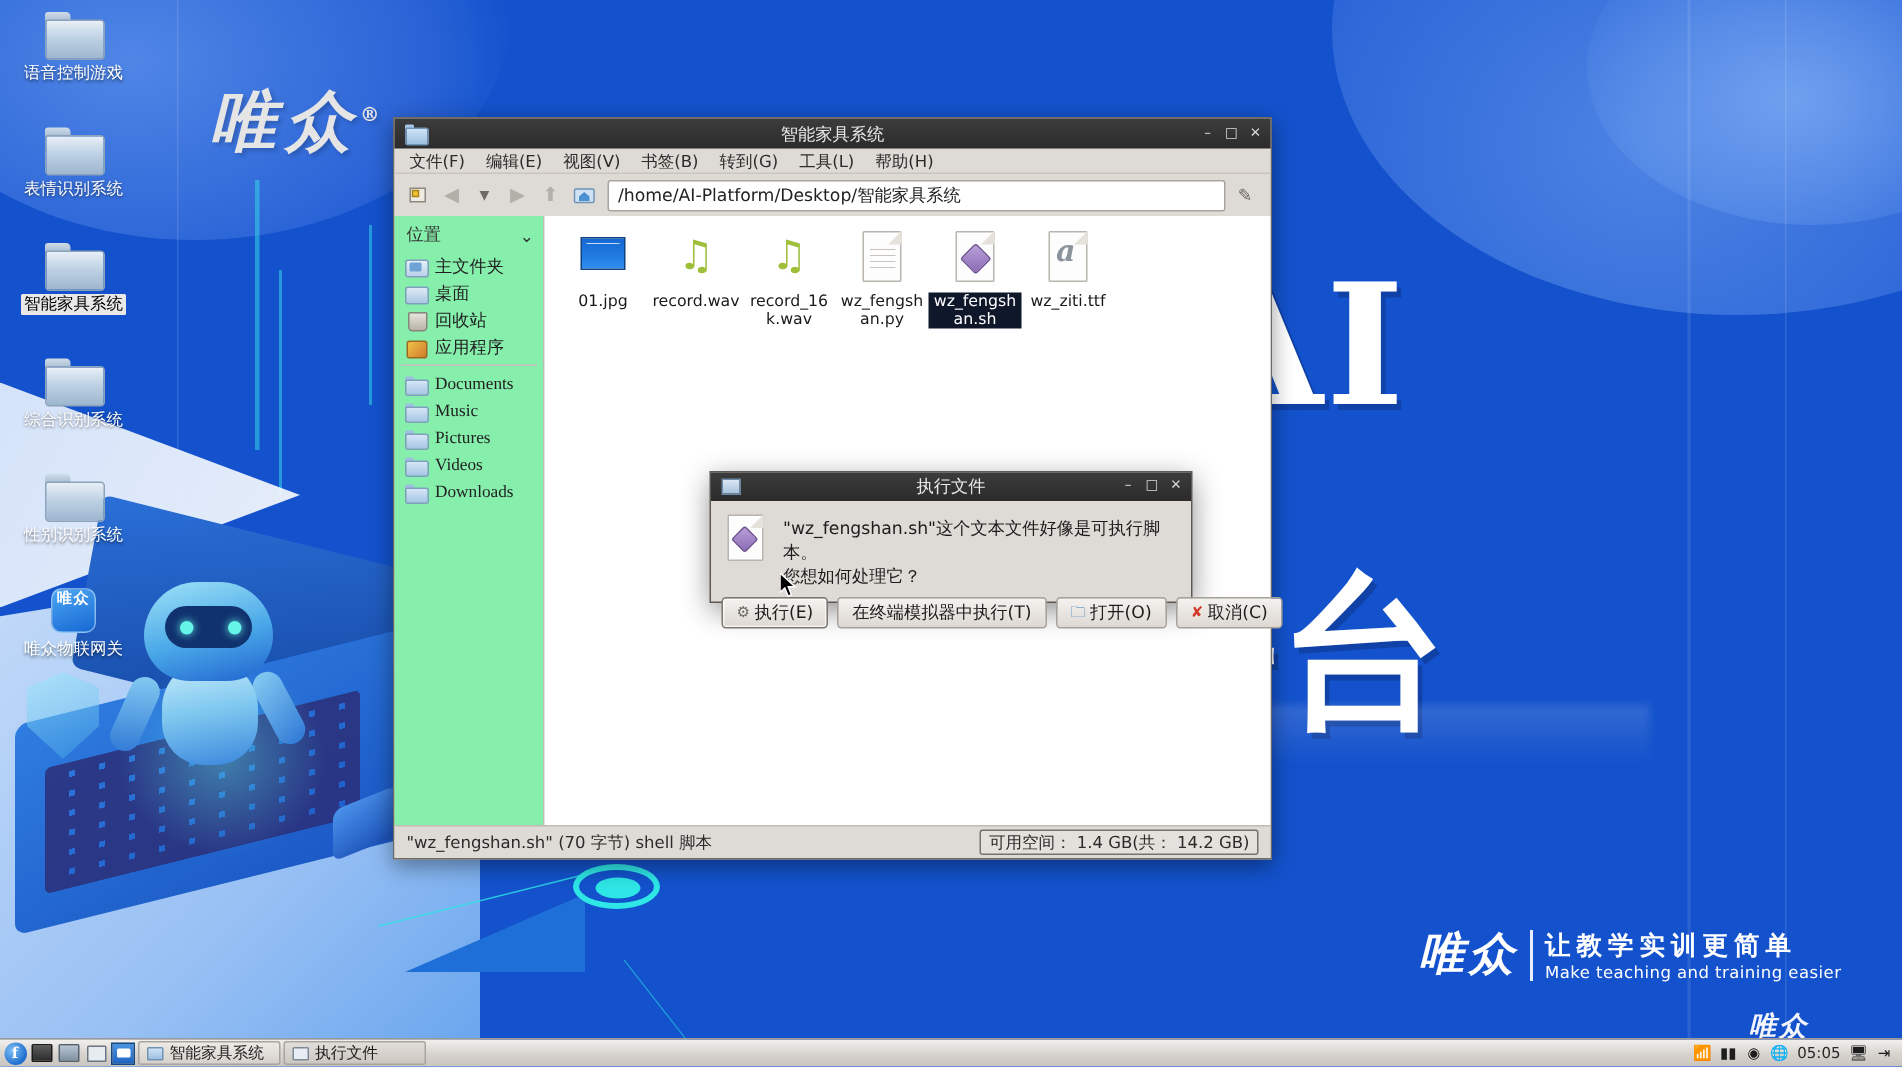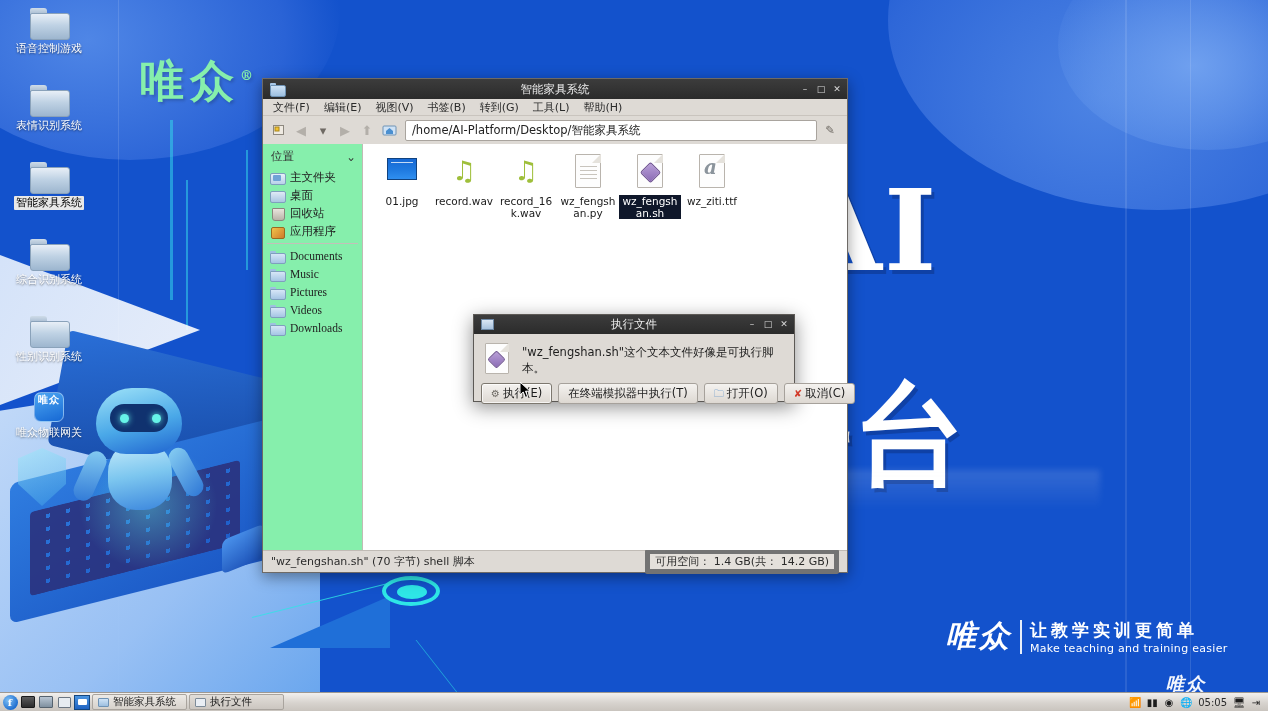--- a/index.html
+++ b/index.html
@@ -138,23 +138,23 @@
   #wp-line1 { left: 795px; top: 165px; font-size: 112px; }
   #wp-line2 { left: 740px; top: 360px; font-size: 112px; }
   .wp-reflect {
     position:absolute; left:740px; top:470px; width:360px; height:40px;
     background: linear-gradient(180deg, rgba(255,255,255,.14), rgba(255,255,255,0));
     filter: blur(3px);
   }
 
   
   #brand-topleft {
-    position: absolute; left: 140px; top: 52px; color: #86efac;
+    position: absolute; left: 140px; top: 52px; color: #e5e5e5;
     font-family: "DejaVu Serif", "Liberation Serif", serif;
-    font-size: 44px; font-weight: bold; letter-spacing: 6px;
+    font-size: 44px; font-weight: bold; font-style: italic; letter-spacing: 6px;
     text-shadow: 2px 2px 3px rgba(0,0,0,.18);
   }
   #brand-topleft sup { font-size: 13px; vertical-align: super; letter-spacing:0; }
   #brand-bottom {
     position: absolute; left: 946px; top: 616px;
     display: flex; align-items: center; gap: 8px; color: #fff;
   }
   #brand-bottom .bb-logo {
     font-family: "DejaVu Serif","Liberation Serif",serif;
     font-size: 30px; font-weight: bold; font-style: italic; letter-spacing: 3px;
@@ -323,21 +323,21 @@
   .file-item .fname { word-break: break-all; padding: 0 1px; }
   .file-item.selected .fname { background:#0f172a; color:#fff; }
 
   .statusbar {
     height: 22px; flex:0 0 22px; background:#dedad5;
     border-top:1px solid #c0bbb5;
     display:flex; align-items:center; justify-content:space-between;
     padding: 0 8px; font-size:11px; color:#2b2b2b;
   }
   .statusbar .right-box {
-    border:5px solid #737373; padding:0 5px; border-radius:2px; background:#e4e0db;
+    border:1px solid #737373; padding:0 5px; border-radius:2px; background:#e4e0db;
   }
 
   
   #exec-dialog {
     position: absolute; left: 473px; top: 314px; width: 322px; height: 88px;
     background:#dedad5; border:1px solid #5c5955;
     box-shadow: 0 5px 18px rgba(0,0,0,.45);
     display:flex; flex-direction:column; font-size:11.5px;
   }
   #exec-dialog .titlebar { height:19px; flex:0 0 19px; }
@@ -664,20 +664,21 @@
         <div class="tb-btn">✕</div>
       </div>
     </div>
     <div class="dlg-body">
       <div class="dlg-fileicon">
         <i class="doc-shape"></i>
           <i class="ico-script"></i>
       </div>
       <div class="dlg-text">
         <div>"wz_fengshan.sh"这个文本文件好像是可执行脚本。</div>
+        <div>您想如何处理它？</div>
       </div>
     </div>
     <div class="dlg-buttons">
       <div class="dbtn focused">
         <span class="bi bi-run">⚙</span>
         <span>执行(E)</span>
       </div>
       <div class="dbtn">
         <span>在终端模拟器中执行(T)</span>
       </div>

